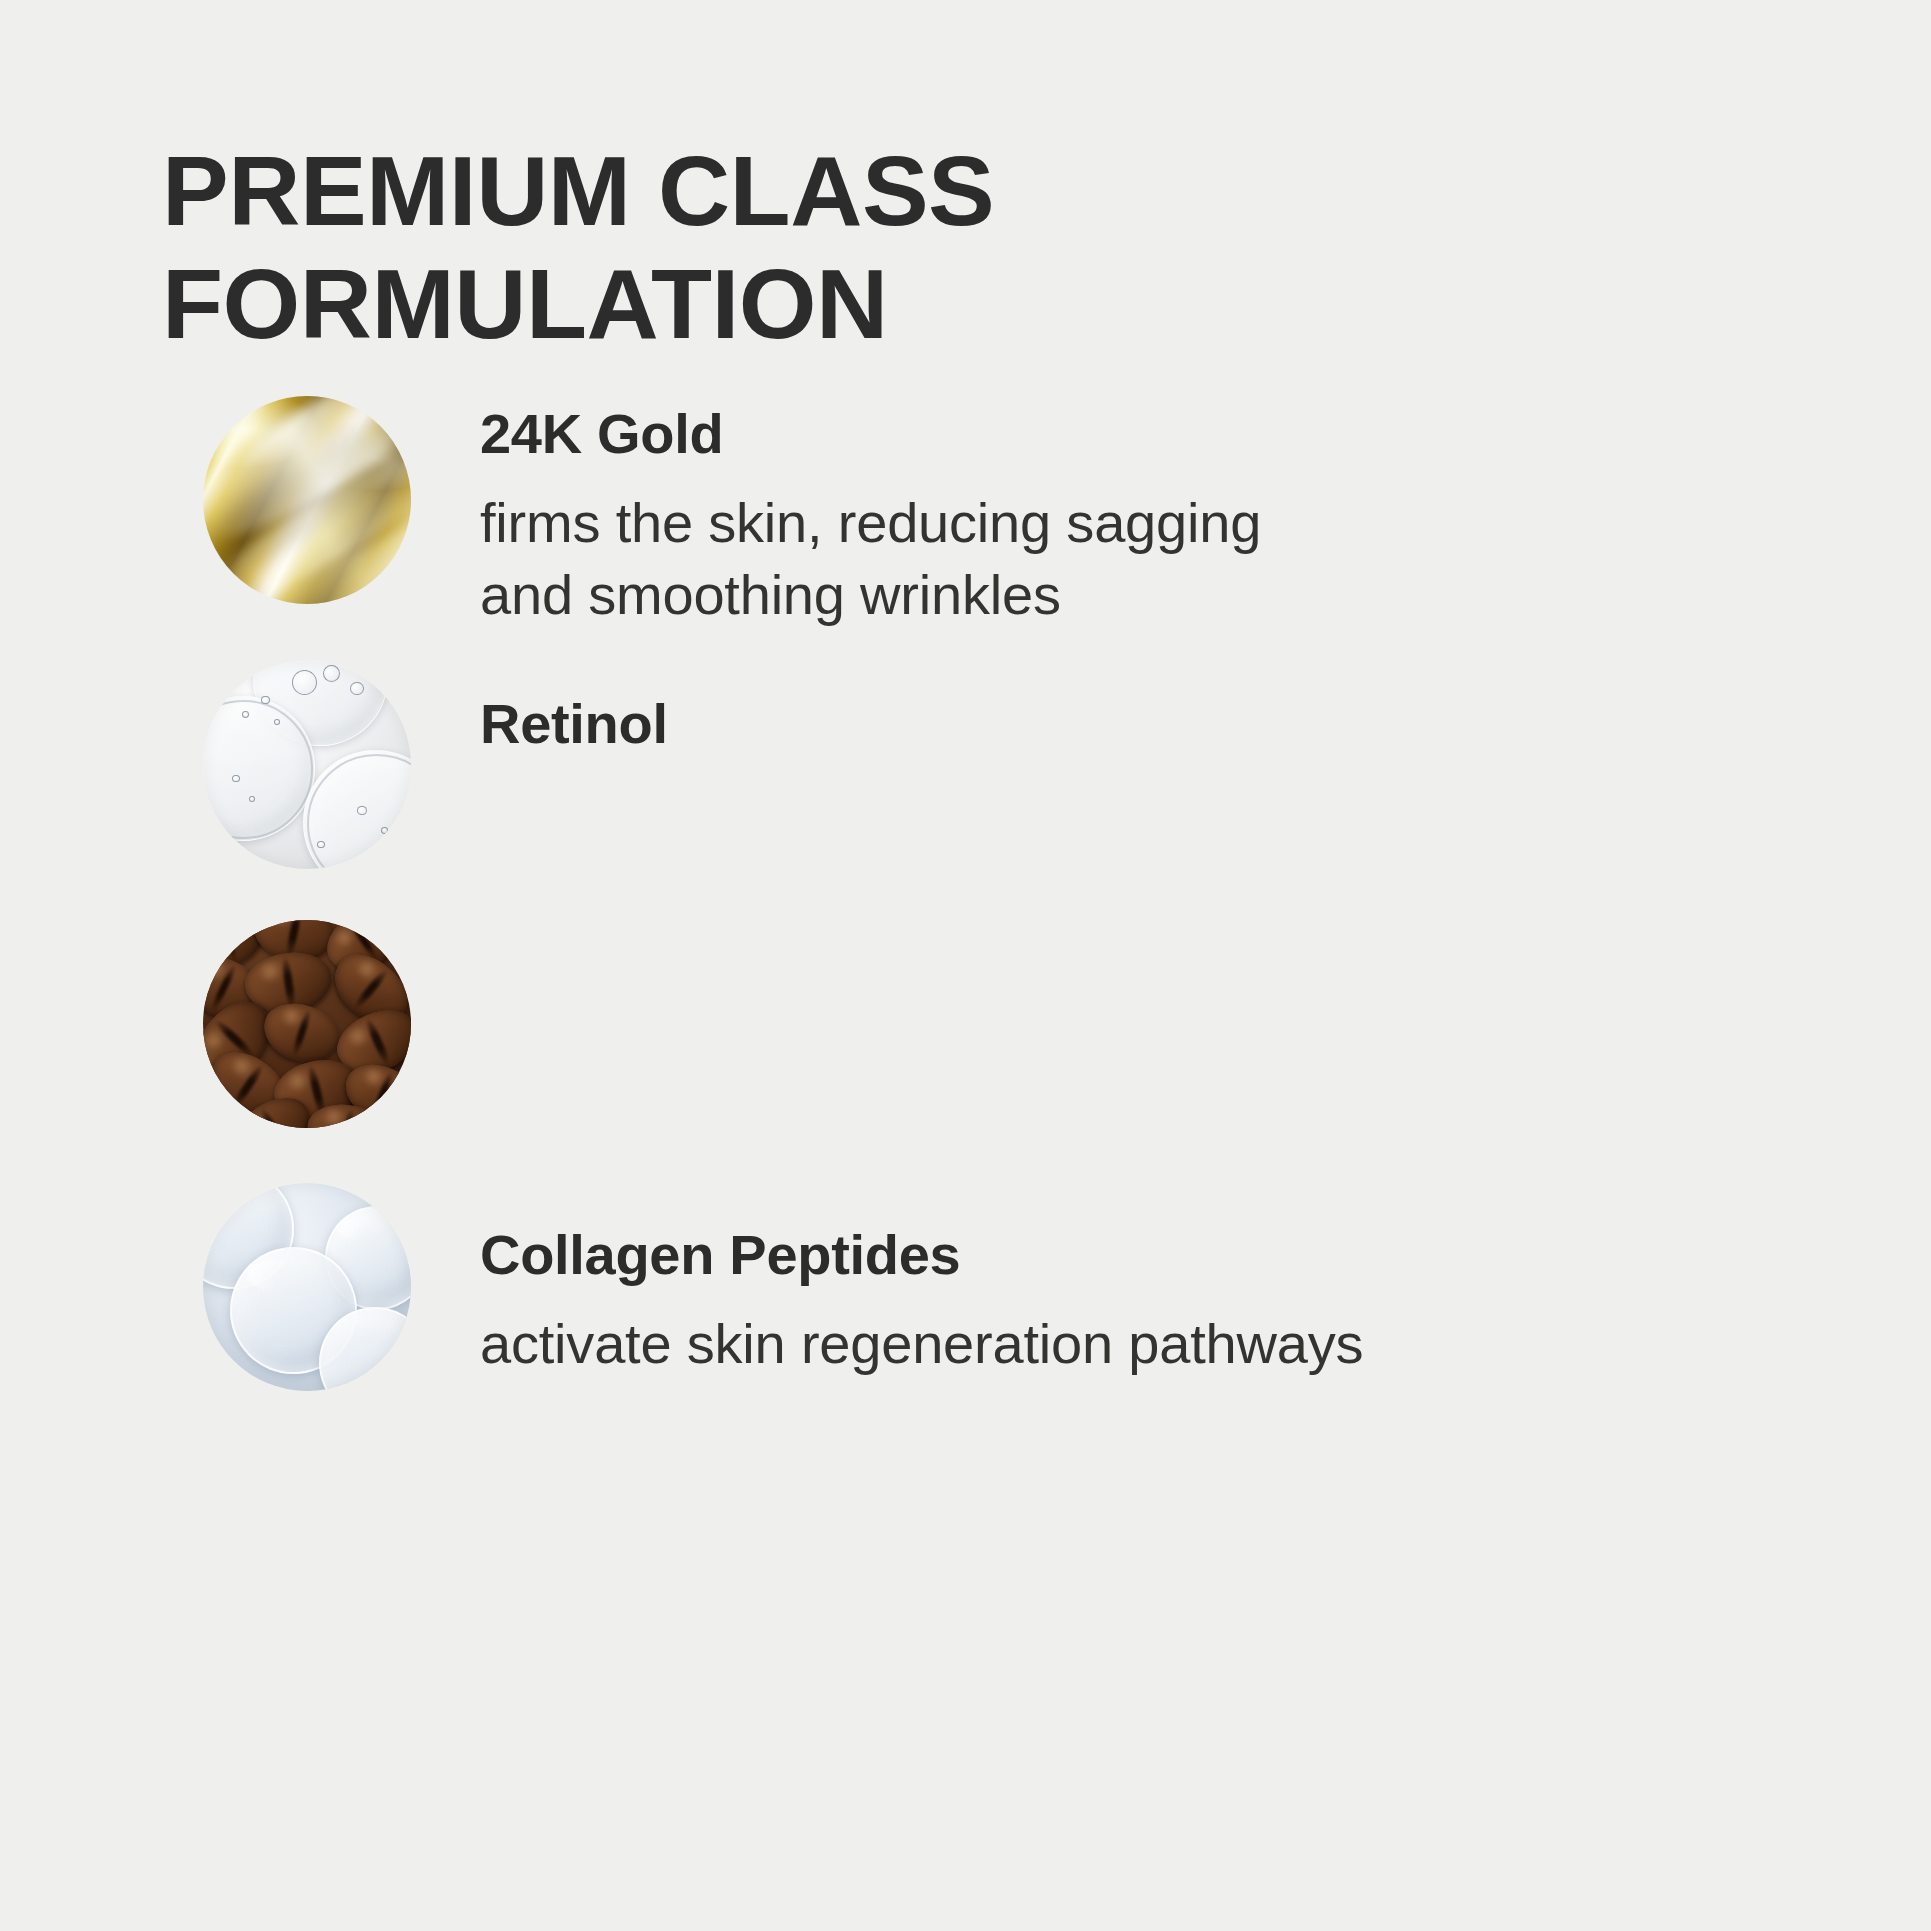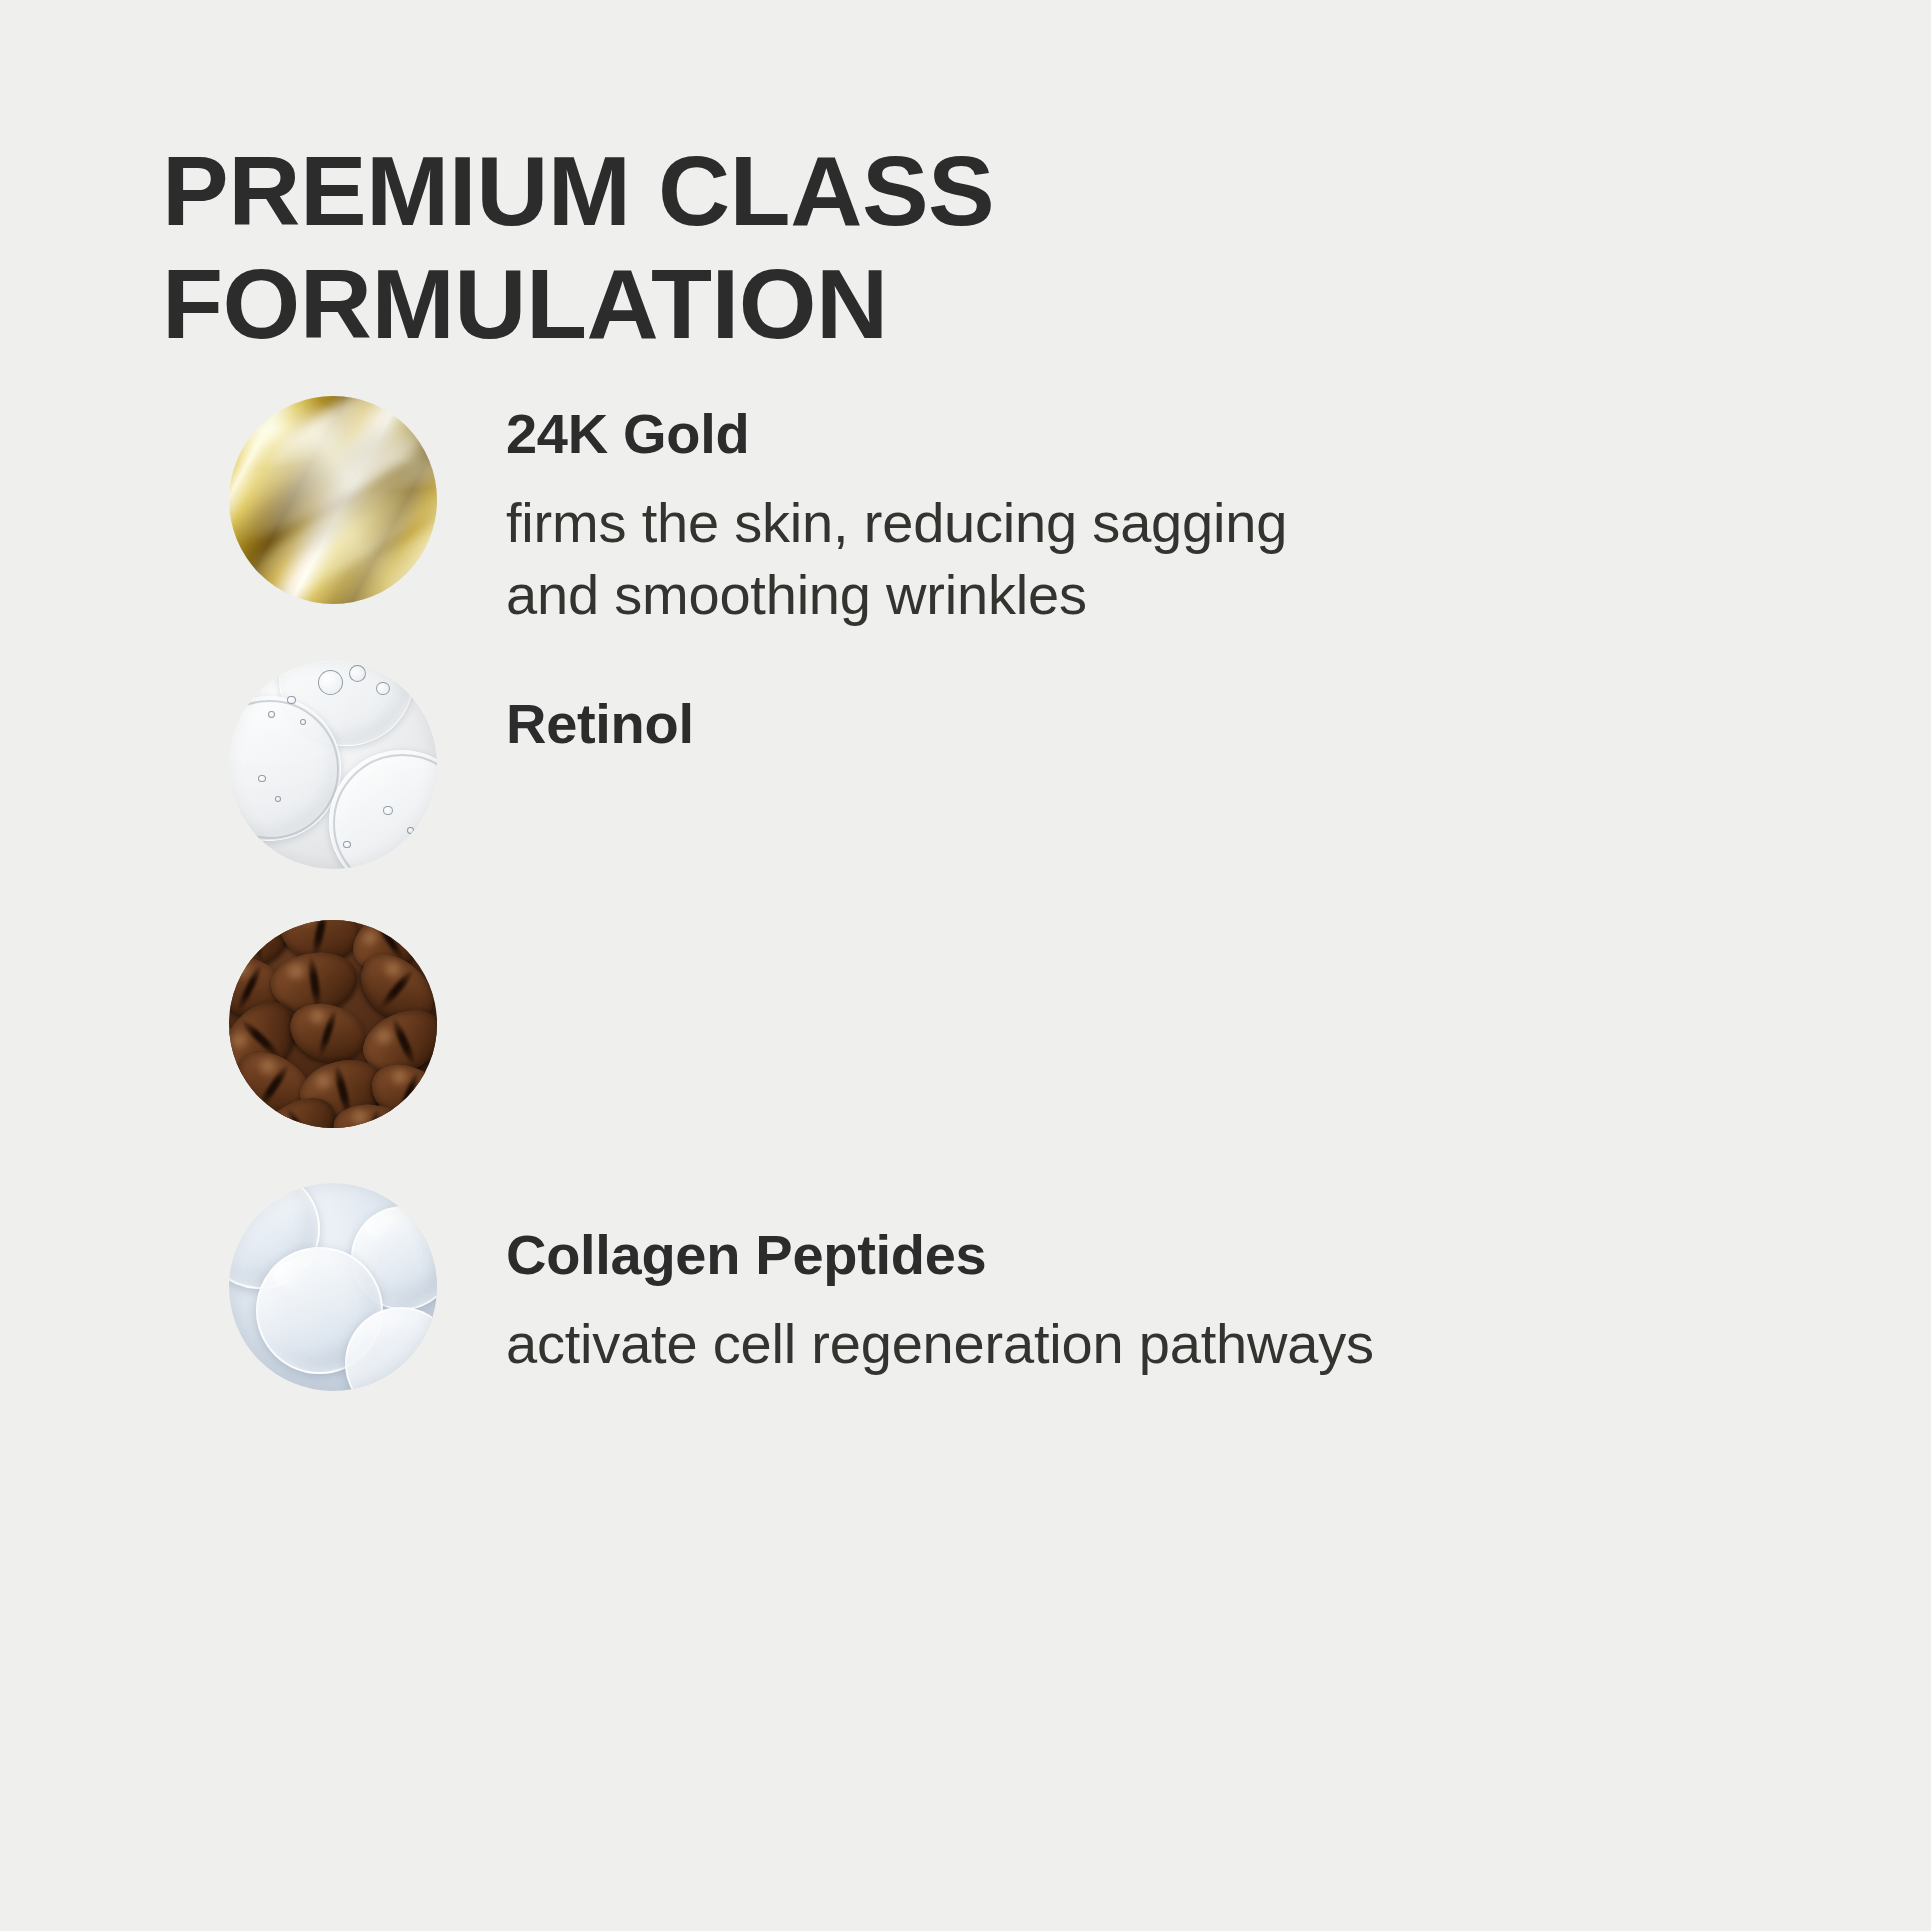--- a/index.html
+++ b/index.html
@@ -46,21 +46,20 @@
   .ingredients {
     position: absolute;
     left: 0;
     top: 394px;
     width: 1931px;
   }
 
   .row {
     position: relative;
     height: 261px;
-    margin-left: 26px;
   }
 
   .thumb-wrap {
     position: absolute;
     left: 203px;
     top: 0;
     width: 208px;
     height: 208px;
   }
 
@@ -359,19 +358,19 @@
           <div class="drop d2"></div>
           <div class="drop d1"></div>
           <div class="drop d4"></div>
           <div class="hi h1"></div>
           <div class="hi h2"></div>
           <div class="grain"></div>
         </div>
       </div>
       <div class="txt">
         <div class="ing-name">Collagen Peptides</div>
-        <div class="ing-desc">activate cell regeneration pathways</div>
+        <div class="ing-desc">activate skin regeneration pathways</div>
       </div>
     </div>
 
   </div>
 </div>
 
 
 </body></html>

